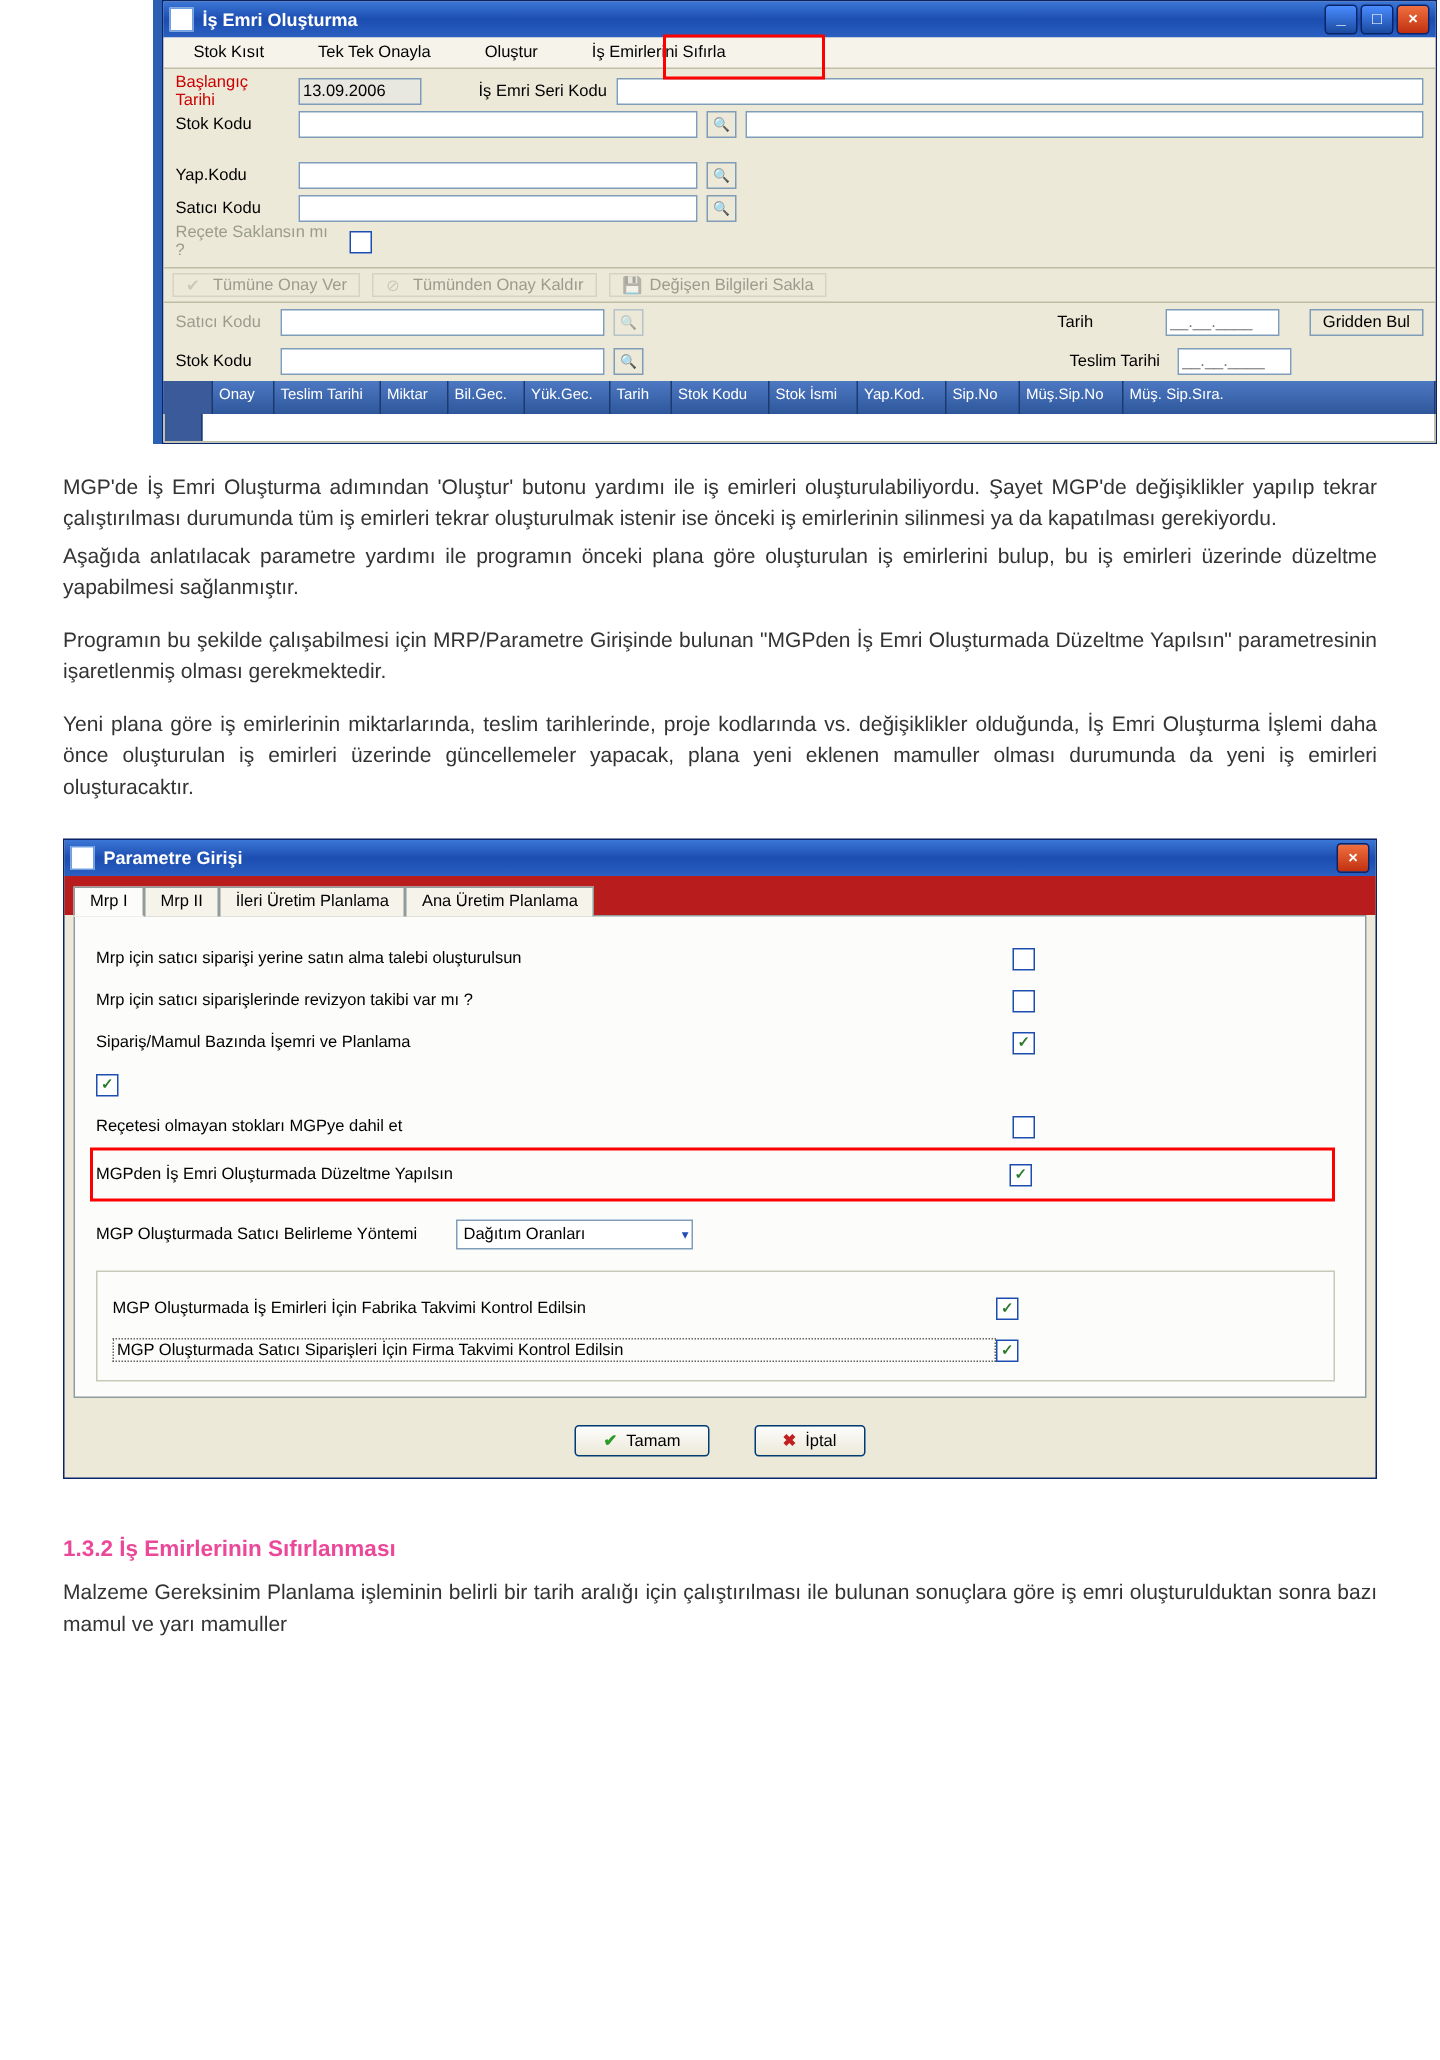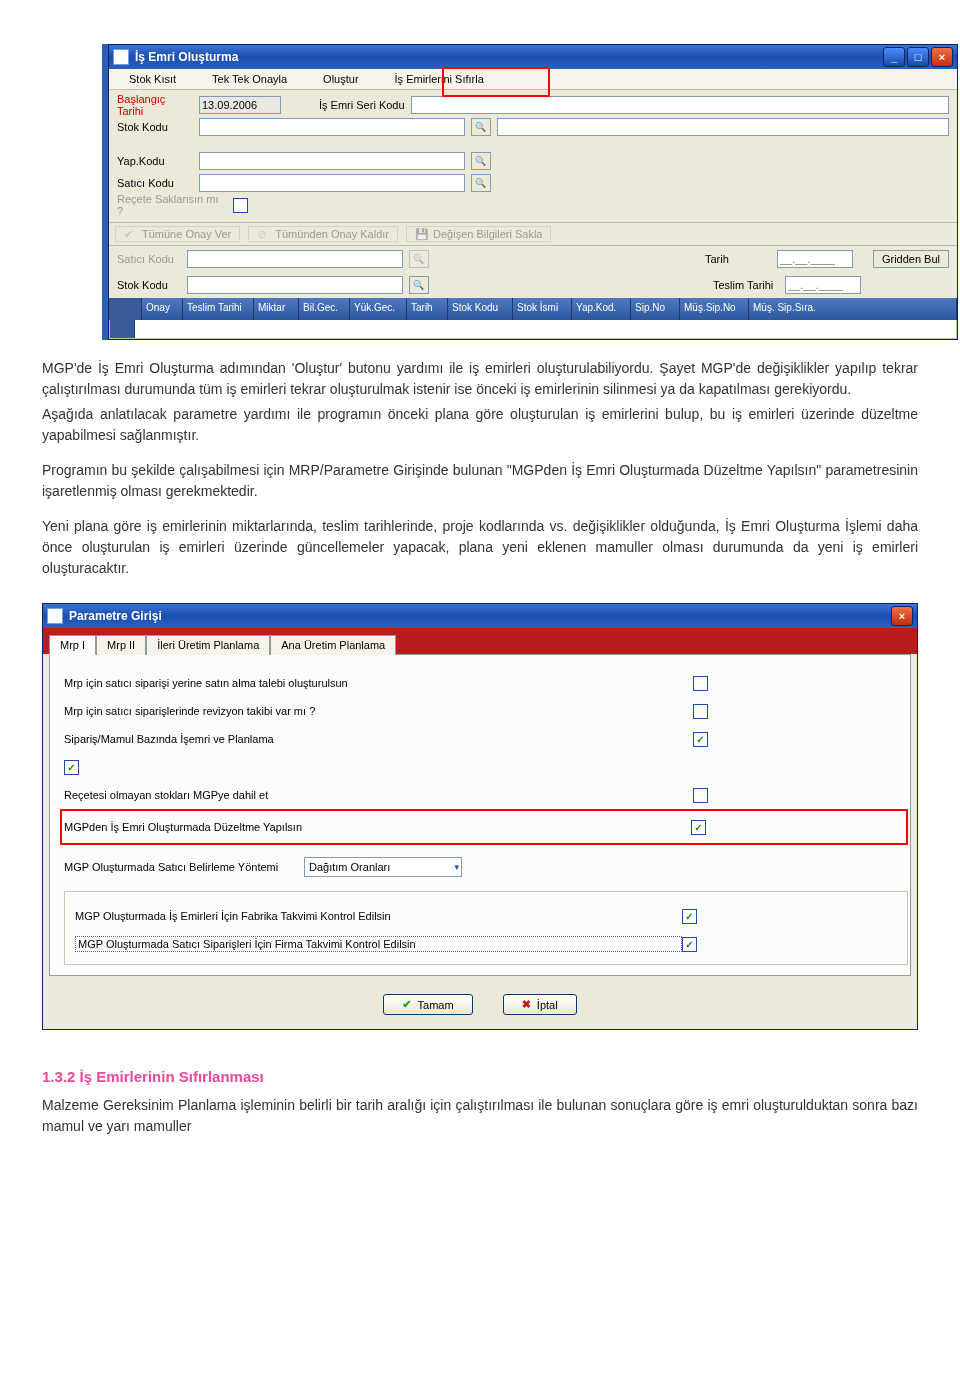--- a/index.html
+++ b/index.html
@@ -5,21 +5,20 @@
   body {
     margin: 0;
     padding: 0;
     font-family: Tahoma, Verdana, sans-serif;
     font-size: 11px;
     background: #fff;
     width: 960px;
   }
   .page {
     padding: 0 0 20px 0;
-    margin-top: 44px;
   }
   
   .win {
     border: 1px solid #0a246a;
     background: #ece9d8;
     margin: 0 0 0 0;
   }
   .titlebar {
     background: linear-gradient(to bottom, #3b77d6 0%, #1c4db0 50%, #2a60c2 100%);
     color: #fff;
@@ -208,21 +207,21 @@
   }
   .tab.active {
     background:#fcfcfa;
     border-bottom:1px solid #fcfcfa;
     z-index:2;
   }
   .tabpanel {
     margin:0 6px 6px 6px;
     border:1px solid #919b9c;
     background:#fcfcfa;
-    padding:14px 2px 10px 14px;
+    padding:14px 20px 10px 14px;
     font-size:11px;
   }
   .opt {
     display:flex;
     align-items:center;
     justify-content:space-between;
     height:28px;
   }
   .opt .olbl { flex:1;}
   .cbx {

